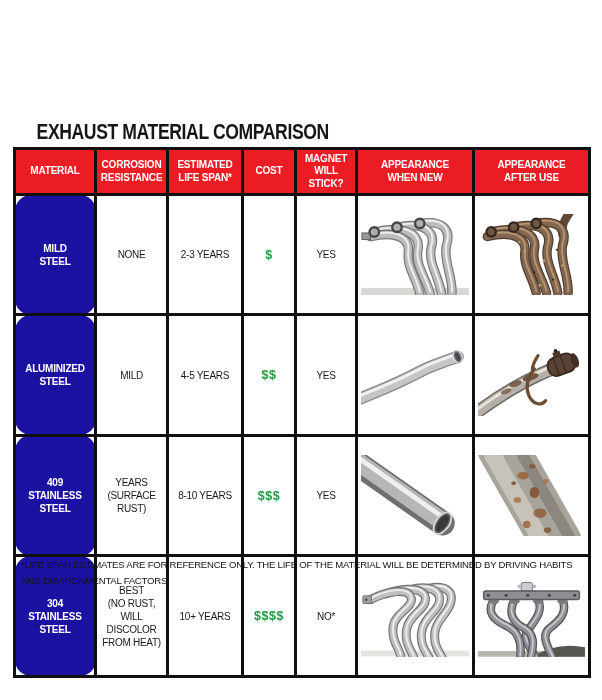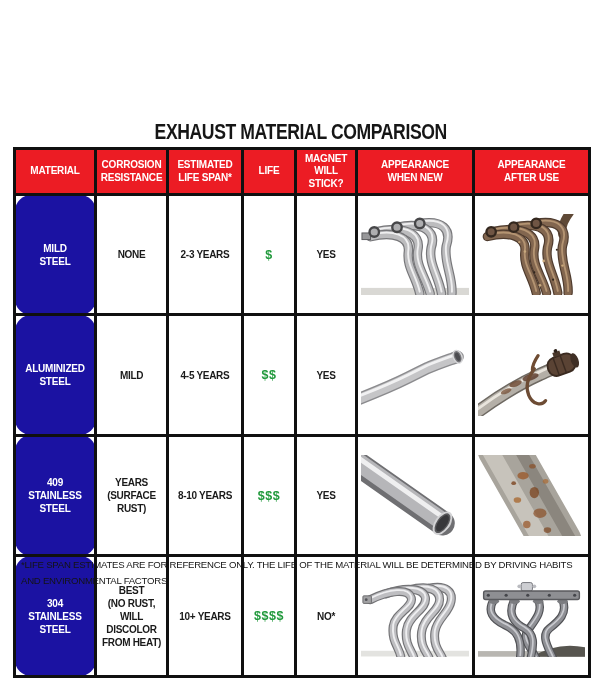--- a/index.html
+++ b/index.html
@@ -1,28 +1,28 @@
 <!DOCTYPE html>
 <html style="--header-red: #ec1c24; --material-blue: #1b12a2; --cost-green: #21993c; --border-black: #101010;"><head>
 <meta charset="utf-8">
 <style>
   html,body{margin:0;padding:0;background:#ffffff;}
   .page{position:relative;width:602px;height:700px;background:#fff;overflow:hidden;
         font-family:"Liberation Sans","DejaVu Sans",sans-serif;}
-  .title-wrap{position:absolute;top:119px;left:0;right:0;text-align:center;}
+  .title-wrap{position:absolute;top:119px;left:0;right:0;text-align:left;}
   .title{display:inline-block;font-size:22px;font-weight:bold;color:#161616;
          letter-spacing:-0.5px;transform:scaleX(0.8);transform-origin:center;white-space:nowrap;}
   table.cmp{position:absolute;left:13px;top:147px;border-collapse:collapse;table-layout:fixed;width:575px;}
   table.cmp td, table.cmp th{border:3px solid var(--border-black,#101010);padding:0 3px;
          text-align:center;vertical-align:middle;white-space:pre-line;overflow:hidden;}
   th.hdr{background:var(--header-red,#ec1c24);color:#ffffff;font-size:10px;font-weight:bold;
          letter-spacing:-0.2px;line-height:1.25;}
   th.mat{background:var(--material-blue,#1b12a2);color:#ffffff;font-size:10px;font-weight:bold;
          letter-spacing:-0.2px;line-height:1.3;border-radius:16px;}
-  td.val{background:#fff;color:#1a1a1a;font-size:10px;font-weight:bold;letter-spacing:-0.3px;line-height:1.3;}
+  td.val{background:#fff;color:#1a1a1a;font-size:10px;font-weight:normal;letter-spacing:-0.3px;line-height:1.3;}
   td.cost{background:#fff;color:var(--cost-green,#21993c);font-size:12.5px;font-weight:bold;letter-spacing:0.5px;}
   td.photo{padding:0;background:#fff;}
   td.photo svg{display:block;width:100%;height:100%;}
   .footnotes{position:absolute;left:21px;top:557px;width:566px;color:#141414;
              font-size:9.6px;font-weight:normal;letter-spacing:-0.25px;line-height:1.65;}
 </style>
 </head>
 <body>
 
 <div class="page">
@@ -41,21 +41,21 @@
         <col style="width:117px">
         <col style="width:116px">
     </colgroup>
     <tbody>
         <tr style="height:46px">
       <th class="hdr">MATERIAL</th>
       <th class="hdr">CORROSION
 RESISTANCE</th>
       <th class="hdr">ESTIMATED
 LIFE SPAN*</th>
-      <th class="hdr">LIFE</th>
+      <th class="hdr">COST</th>
       <th class="hdr">MAGNET
 WILL STICK?</th>
       <th class="hdr">APPEARANCE
 WHEN NEW</th>
       <th class="hdr">APPEARANCE
 AFTER USE</th>
     </tr>
 
     <tr style="height:85px">
       <th class="mat">MILD

